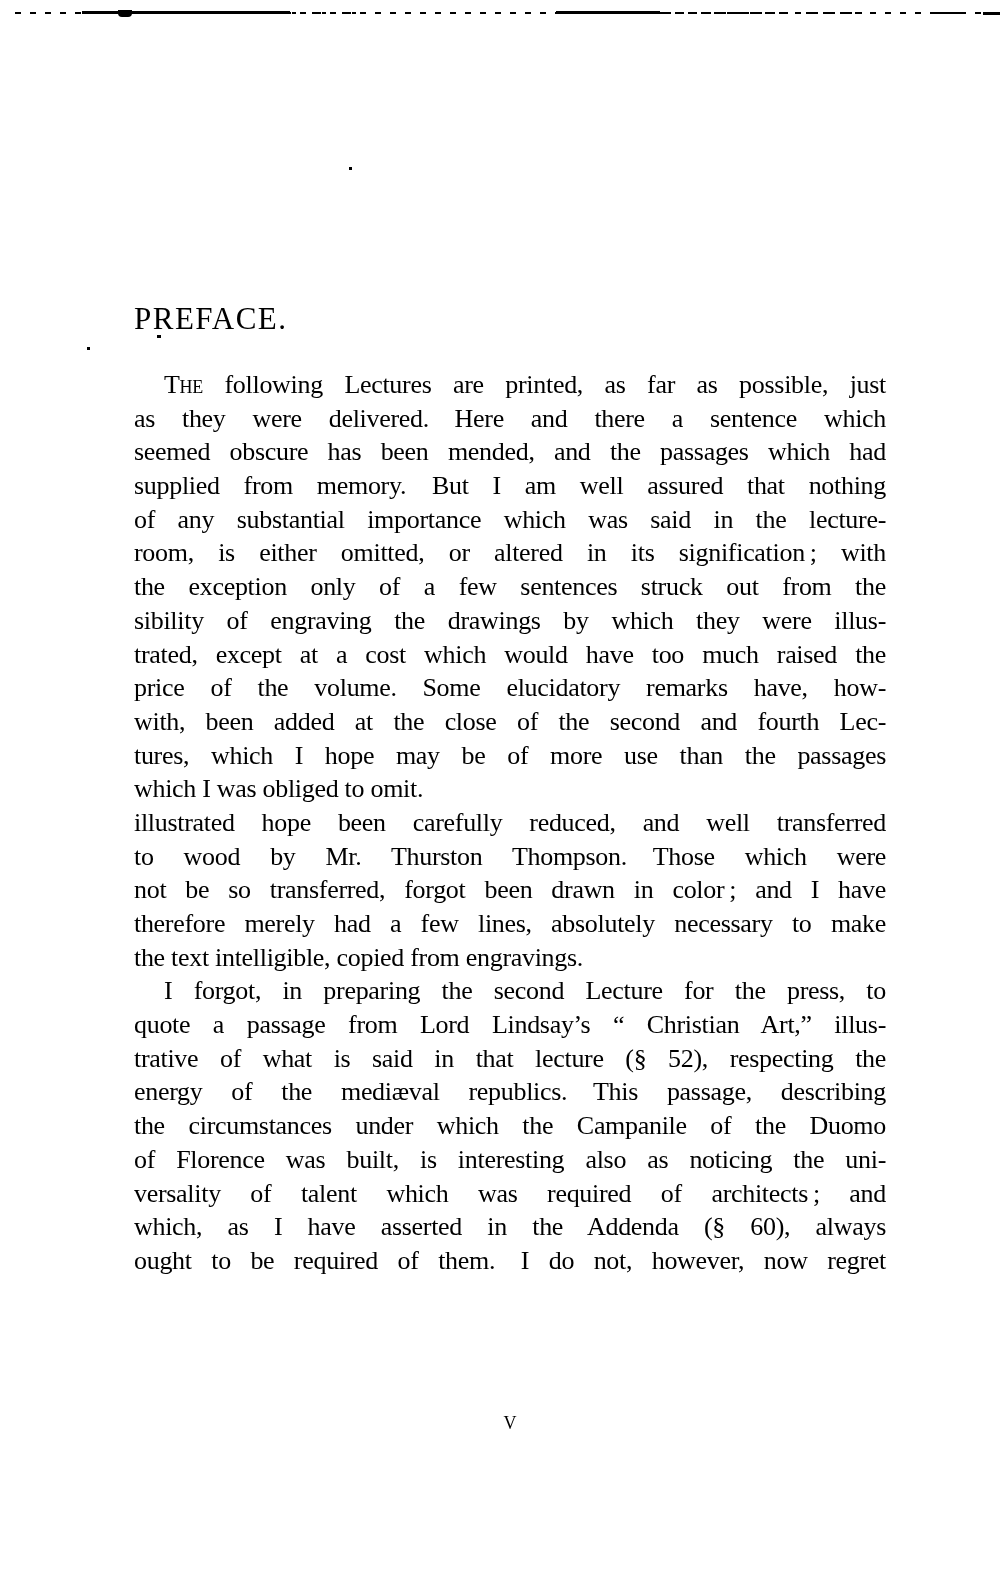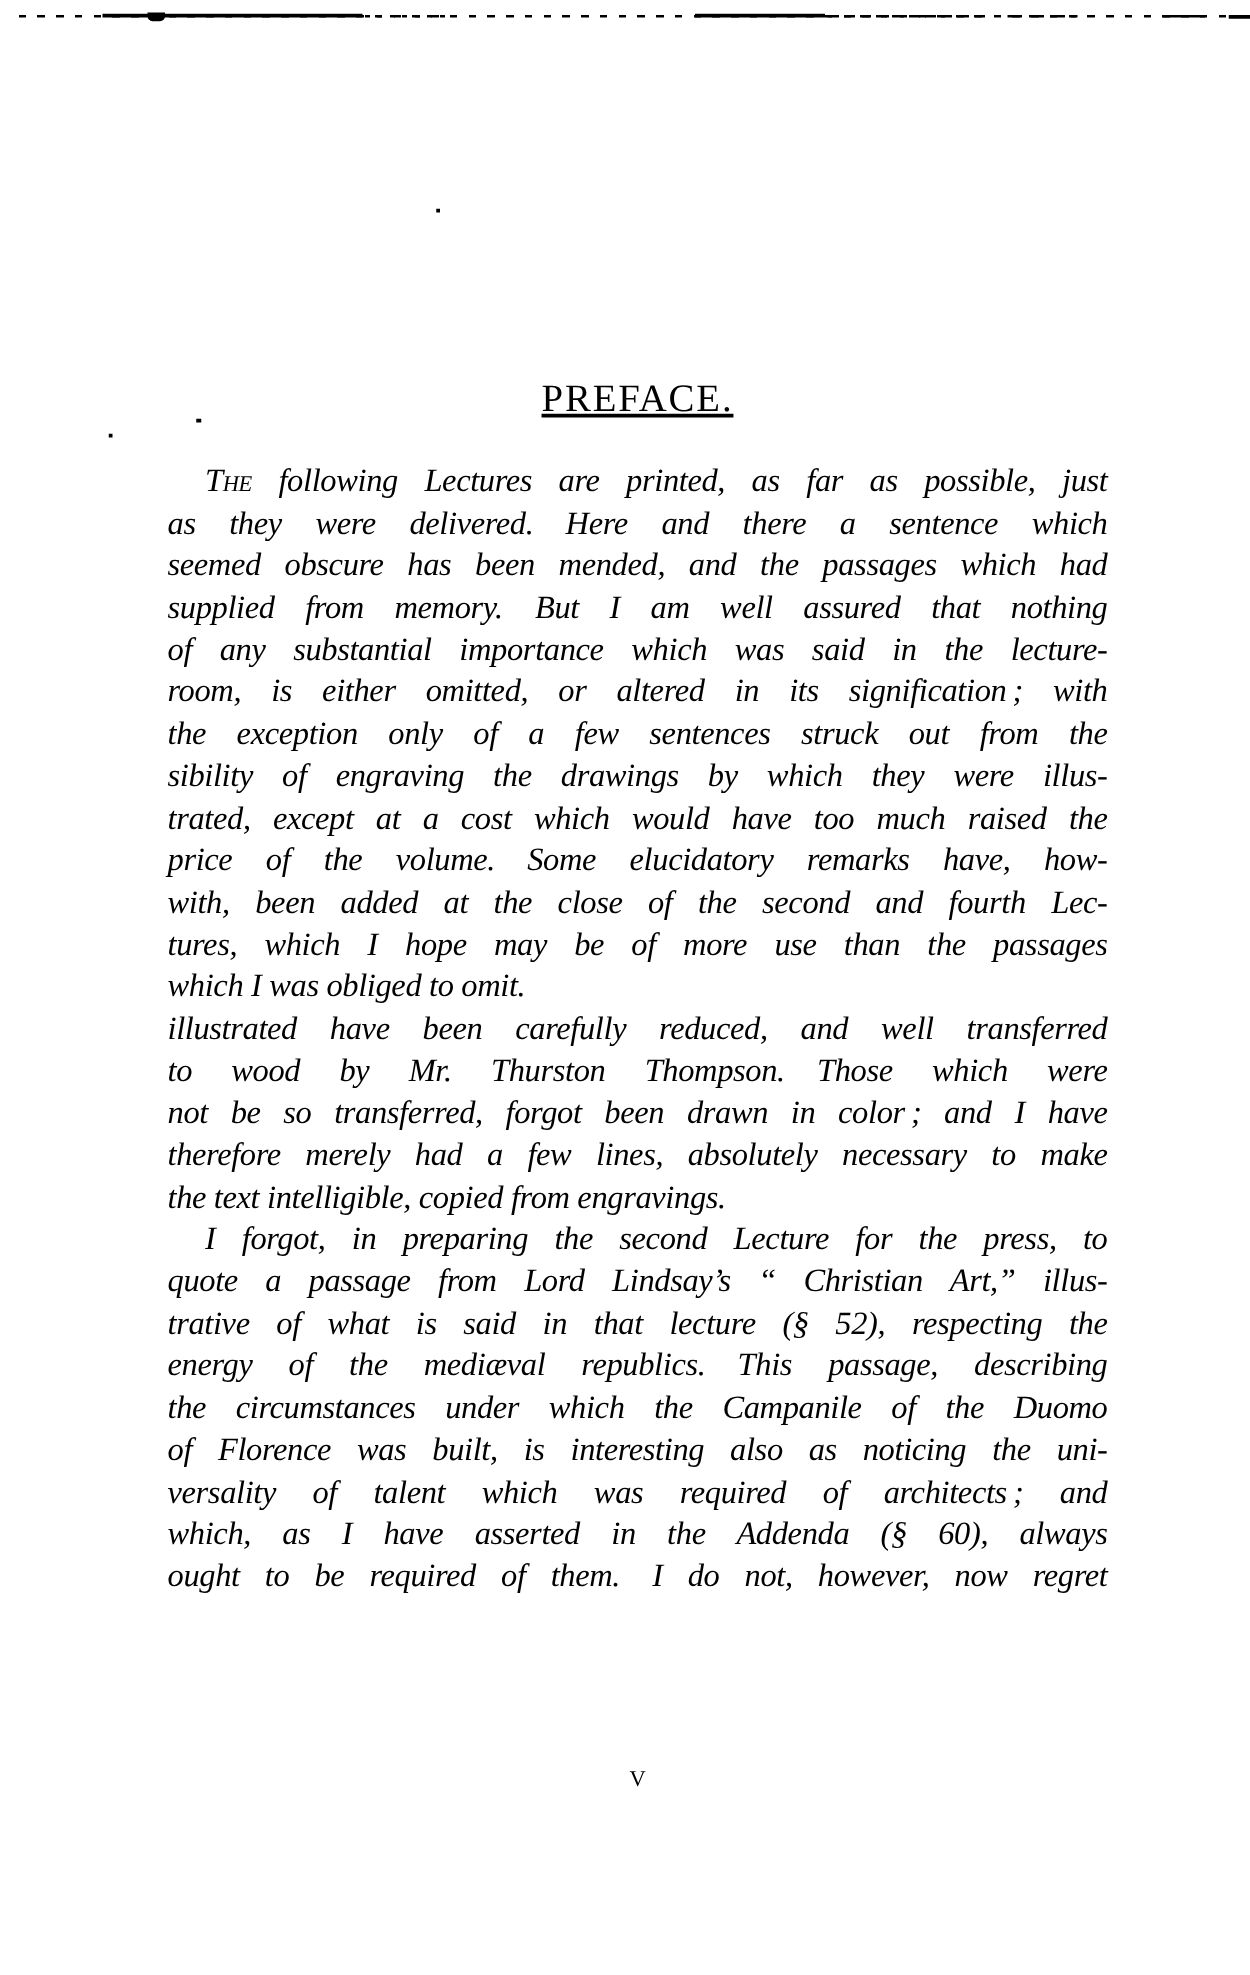--- a/index.html
+++ b/index.html
@@ -11,26 +11,26 @@
   
   .edge-base{
     position:absolute;left:15px;top:12px;width:977px;height:2px;
     background:repeating-linear-gradient(90deg,#000 0 6px,transparent 6px 15px);
   }
   .seg{position:absolute;background:#000;}
   .speck{position:absolute;background:#000;}
   
   .title{
     position:absolute;left:134px;top:301px;width:752px;
-    text-align:center;font-size:31px;letter-spacing:1.5px;font-weight:400;text-decoration:underline;
+    font-size:31px;letter-spacing:1.5px;font-weight:400;
   }
   
   .textblock{
     position:absolute;left:134px;top:368px;width:752px;
-    font-size:26px;letter-spacing:-0.3px;font-style:italic;
+    font-size:26px;letter-spacing:-0.3px;
   }
   .line{
     height:33.7px;line-height:33.7px;
     text-align:justify;text-align-last:justify;
     white-space:pre;
   }
   .line.left{text-align-last:left;}
   .line.first{text-indent:30px;}
   .sc{font-variant:small-caps;}
   
@@ -66,21 +66,21 @@
   <div class="line"><span>supplied from memory. But I am well assured that nothing</span></div>
   <div class="line"><span>of any substantial importance which was said in the lecture-</span></div>
   <div class="line"><span>room, is either omitted, or altered in its signification ; with</span></div>
   <div class="line"><span>the exception only of a few sentences struck out from the</span></div>
   <div class="line"><span>sibility of engraving the drawings by which they were illus-</span></div>
   <div class="line"><span>trated, except at a cost which would have too much raised the</span></div>
   <div class="line"><span>price of the volume. Some elucidatory remarks have, how-</span></div>
   <div class="line"><span>with, been added at the close of the second and fourth Lec-</span></div>
   <div class="line"><span>tures, which I hope may be of more use than the passages</span></div>
   <div class="line left"><span>which I was obliged to omit.</span></div>
-  <div class="line"><span>illustrated have been carefully reduced, and well transferred</span></div>
+  <div class="line"><span>illustrated hope been carefully reduced, and well transferred</span></div>
   <div class="line"><span>to wood by Mr. Thurston Thompson. Those which were</span></div>
   <div class="line"><span>not be so transferred, forgot been drawn in color ; and I have</span></div>
   <div class="line"><span>therefore merely had a few lines, absolutely necessary to make</span></div>
   <div class="line left"><span>the text intelligible, copied from engravings.</span></div>
   <div class="line first"><span>I forgot, in preparing the second Lecture for the press, to</span></div>
   <div class="line"><span>quote a passage from Lord Lindsay’s “ Christian Art,” illus-</span></div>
   <div class="line"><span>trative of what is said in that lecture (§ 52), respecting the</span></div>
   <div class="line"><span>energy of the mediæval republics. This passage, describing</span></div>
   <div class="line"><span>the circumstances under which the Campanile of the Duomo</span></div>
   <div class="line"><span>of Florence was built, is interesting also as noticing the uni-</span></div>

